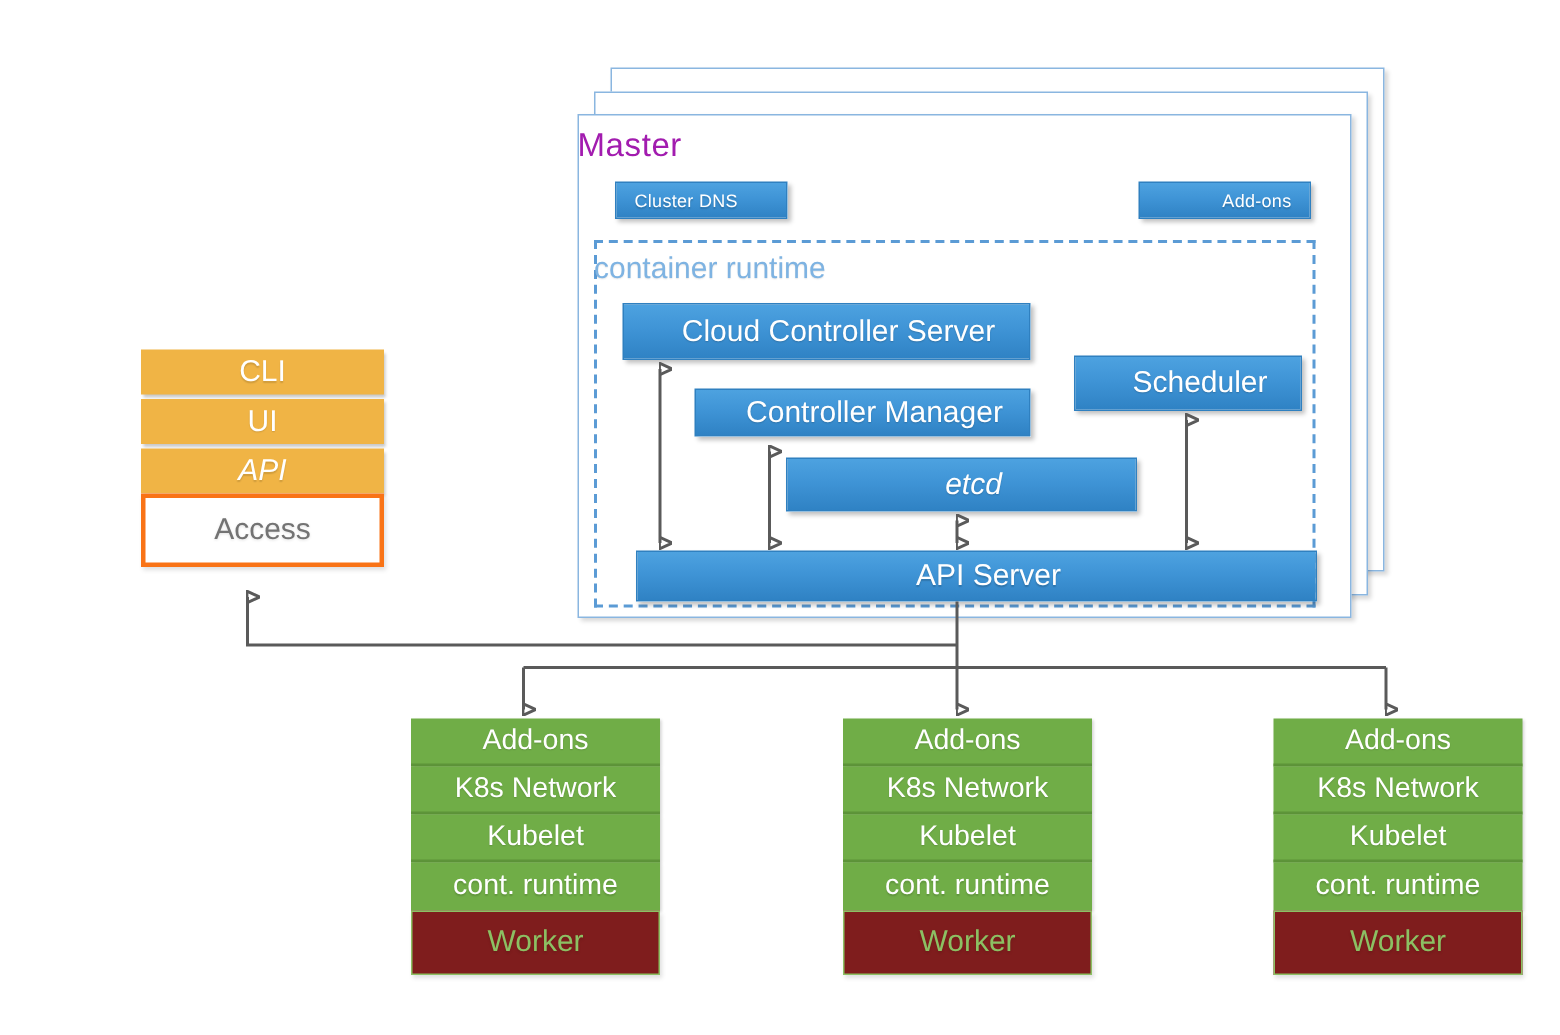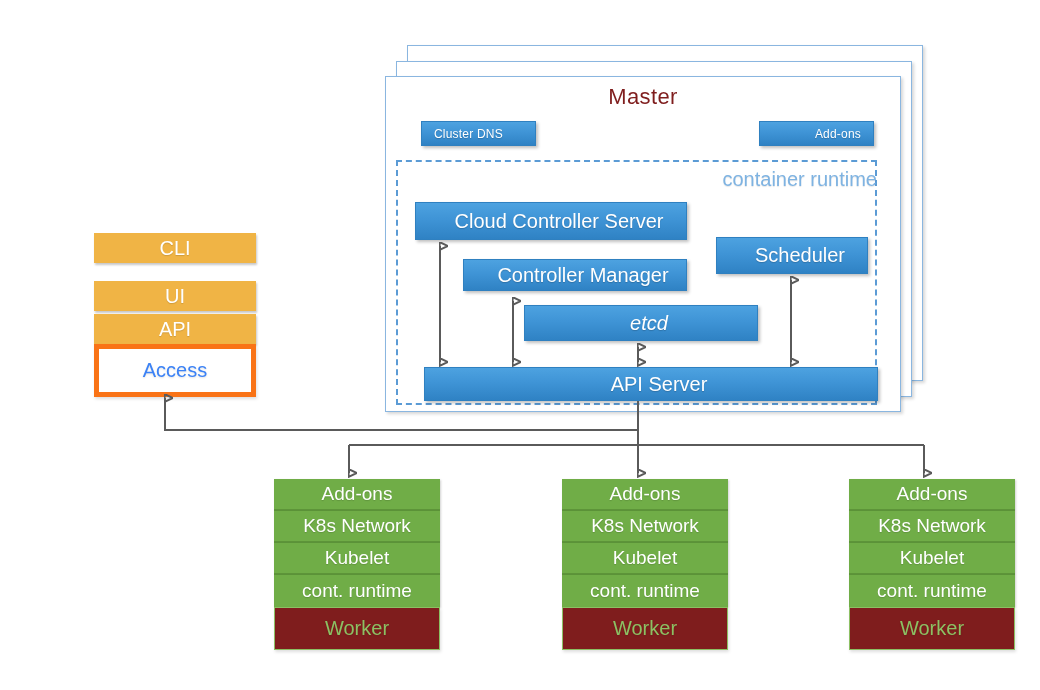--- a/index.html
+++ b/index.html
@@ -29,37 +29,36 @@
     border: 1px solid #8ab6e0;
     box-shadow: 2px 2px 3px rgba(0,0,0,0.16);
   }
   .master-panel.back  { z-index: 1; }
   .master-panel.mid   { z-index: 2; }
   .master-panel.front { z-index: 3; }
 
   .master-title {
     position: absolute;
     left: 0; right: 0;
-    text-align: center;
-    color: #7f1d1d;
+    color: #a21caf;
     font-size: 22px;
     letter-spacing: 0.4px;
     z-index: 6;
   }
 
   
   .runtime-box {
     border: 2px dashed #5b9bd5;
     background: transparent;
     z-index: 4;
   }
   .runtime-title {
     position: absolute;
     left: 0; right: 0;
-    text-align: right;
+    text-align: left;
     color: #7eb3e2;
     font-size: 20px;
     z-index: 6;
     text-shadow: 0 1px 1px rgba(0,0,0,0.10);
   }
 
   
   .blue-box {
     background: linear-gradient(to bottom, #4da2e0 0%, #3f94d6 45%, #2f82c4 100%);
     border: 1px solid #2f80c0;
@@ -87,22 +86,22 @@
     color: #ffffff;
     display: flex;
     align-items: center;
     justify-content: center;
     font-size: 20px;
     box-shadow: 1px 2px 2px rgba(0,0,0,0.22);
     text-shadow: 0 1px 1px rgba(0,0,0,0.14);
   }
   .access-label {
     background: #ffffff;
-    border: 5px solid #f97316;
-    color: #3b82f6;
+    border: 3px solid #f97316;
+    color: #737373;
     display: flex;
     align-items: center;
     justify-content: center;
     font-size: 20px;
     box-shadow: 1px 2px 3px rgba(0,0,0,0.13);
     text-shadow: 0 1px 2px rgba(0,0,0,0.13);
   }
 
   
   .worker-stack { z-index: 5; }
@@ -150,42 +149,42 @@
 <div id="canvas">
 
   <div class="node master-panel back" style="left:407px; top:45px; width:516px; height:336px;"></div>
 
   <div class="node master-panel mid" style="left:396px; top:61px; width:516px; height:336px;"></div>
 
   <div class="node master-panel front" style="left:385px; top:76px; width:516px; height:336px;"></div>
 
   <div class="master-title" style="left:385px; width:516px; top:84px;">Master</div>
 
-  <div class="node blue-box small left" style="left:421px; top:121px; width:115px; height:25px;">Cluster DNS</div>
+  <div class="node blue-box small left" style="left:410px; top:121px; width:115px; height:25px;">Cluster DNS</div>
 
   <div class="node blue-box small right" style="left:759px; top:121px; width:115px; height:25px;">Add-ons</div>
 
   <div class="node runtime-box" style="left:396px; top:160px; width:481px; height:245px;"></div>
 
   <div class="runtime-title" style="left:396px; width:481px; top:168px;">container runtime</div>
 
   <div class="node blue-box" style="left:415px; top:202px; width:272px; height:38px;">Cloud Controller Server</div>
 
   <div class="node blue-box" style="left:463px; top:259px; width:224px; height:32px;text-align:right;">Controller Manager</div>
 
   <div class="node blue-box" style="left:524px; top:305px; width:234px; height:36px;font-style:italic;">etcd</div>
 
   <div class="node blue-box" style="left:716px; top:237px; width:152px; height:37px;">Scheduler</div>
 
   <div class="node blue-box" style="left:424px; top:367px; width:454px; height:34px;">API Server</div>
 
   <div class="node access-stack" style="left:78px; top:233px; width:178px;">
-    <div class="orange-box" style="height:30px; margin-bottom:18px;">CLI</div>
+    <div class="orange-box" style="height:30px; margin-bottom:3px;">CLI</div>
     <div class="orange-box" style="height:30px; margin-bottom:3px;">UI</div>
-    <div class="orange-box" style="height:30px;">API</div>
+    <div class="orange-box" style="height:30px;font-style:italic;">API</div>
     <div class="access-label" style="height:43px;">Access</div>
   </div>
 
   <div class="node worker-stack" style="left:258px; top:479px; width:182px;">
     <div class="green-box" style="height:30px;">Add-ons</div>
     <div class="green-box" style="height:30px;">K8s Network</div>
     <div class="green-box" style="height:30px;">Kubelet</div>
     <div class="green-box" style="height:32px; border-bottom:none;">cont. runtime</div>
     <div class="worker-label" style="height:41px;">Worker</div>
   </div>

